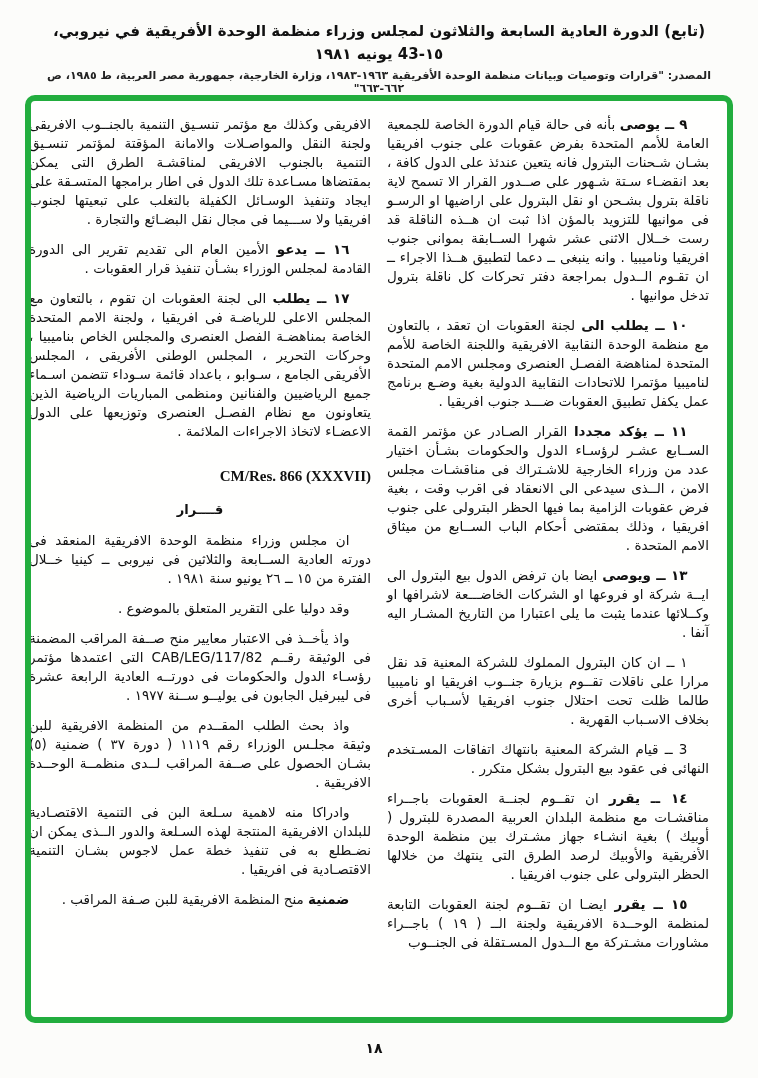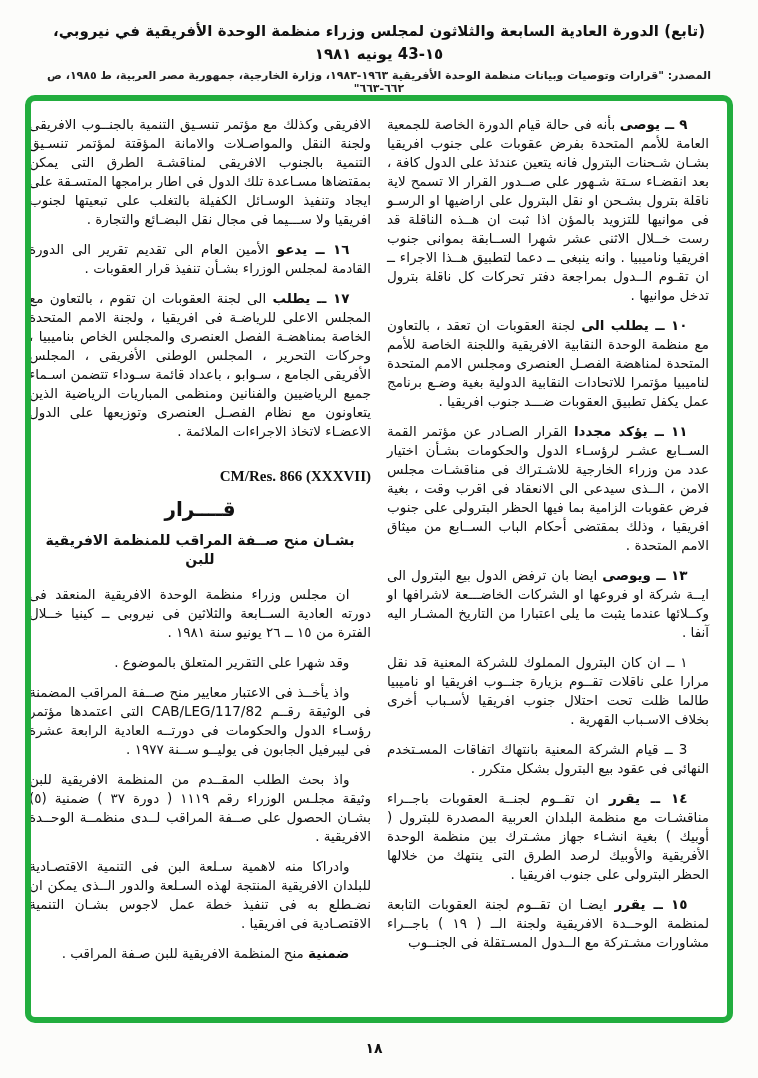--- a/index.html
+++ b/index.html
@@ -45,21 +45,21 @@
   p.para{margin:0 0 11px 0;text-indent:1.6em;}
   p.para.flush{text-indent:0;}
   p.para .lead{font-weight:bold;}
   .res-ref{
     direction:ltr;text-align:right;
     font-family:"Liberation Serif","DejaVu Serif",serif;
     font-size:15px;font-weight:bold;
     margin:26px 0 10px 0;text-indent:0;
   }
   .decision-heading{
-    text-align:center;font-weight:bold;font-size:20px;
+    text-align:center;font-weight:bold;font-size:13px;
     margin:14px 0 12px 0;letter-spacing:1px;
   }
   .decision-subject{
     text-align:center;font-weight:bold;font-size:14px;
     margin:0 0 16px 0;
   }
   .page-footer{
     position:absolute;left:4px;top:1038px;width:758px;
     text-align:center;
   }
@@ -90,24 +90,23 @@
       <p class="para"><span class="lead">١٥ ــ يقرر</span> <span>ايضـا ان تقــوم لجنة العقوبات التابعة لمنظمة الوحــدة الافريقية ولجنة الــ ( ١٩ ) باجــراء مشاورات مشـتركة مع الــدول المسـتقلة فى الجنــوب</span></p>
     </div>
 
     <div class="col col-left">
       <p class="para flush"><span>الافريقى وكذلك مع مؤتمر تنسـيق التنمية بالجنــوب الافريقى ولجنة النقل والمواصـلات والامانة المؤقتة لمؤتمر تنسـيق التنمية بالجنوب الافريقى لمناقشـة الطرق التى يمكن بمقتضاها مسـاعدة تلك الدول فى اطار برامجها المتسـقة على ايجاد وتنفيذ الوسـائل الكفيلة بالتغلب على تبعيتها لجنوب افريقيا ولا ســـيما فى مجال نقل البضـائع والتجارة .</span></p>
       <p class="para"><span class="lead">١٦ ــ يدعو</span> <span>الأمين العام الى تقديم تقرير الى الدورة القادمة لمجلس الوزراء بشـأن تنفيذ قرار العقوبات .</span></p>
       <p class="para"><span class="lead">١٧ ــ يطلب</span> <span>الى لجنة العقوبات ان تقوم ، بالتعاون مع المجلس الاعلى للرياضـة فى افريقيا ، ولجنة الامم المتحدة الخاصة بمناهضـة الفصل العنصرى والمجلس الخاص بناميبيا ، وحركات التحرير ، المجلس الوطنى الأفريقى ، المجلس الأفريقى الجامع ، سـوابو ، باعداد قائمة سـوداء تتضمن اسـماء جميع الرياضيين والفنانين ومنظمى المباريات الرياضية الذين يتعاونون مع نظام الفصـل العنصرى وتوزيعها على الدول الاعضـاء لاتخاذ الاجراءات الملائمة .</span></p>
 
       <p class="res-ref">CM/Res. 866 (XXXVII)</p>
       <div class="decision-heading">قــــرار</div>
-      <div class="decision-subject">بشـان منح صــفة المراقب للمنظمة الافريقية للبن</div>
 
       <p class="para"><span>ان مجلس وزراء منظمة الوحدة الافريقية المنعقد فى دورته العادية الســابعة والثلاثين فى نيروبى ــ كينيا خــلال الفترة من ١٥ ــ ٢٦ يونيو سنة ١٩٨١ .</span></p>
-      <p class="para"><span>وقد شهرا على التقرير المتعلق بالموضوع .</span></p>
+      <p class="para"><span>وقد دوليا على التقرير المتعلق بالموضوع .</span></p>
       <p class="para"><span>واذ يأخــذ فى الاعتبار معايير منح صــفة المراقب المضمنة فى الوثيقة رقــم CAB/LEG/117/82 التى اعتمدها مؤتمر رؤسـاء الدول والحكومات فى دورتــه العادية الرابعة عشرة فى ليبرفيل الجابون فى يوليــو ســنة ١٩٧٧ .</span></p>
       <p class="para"><span>واذ بحث الطلب المقــدم من المنظمة الافريقية للبن وثيقة مجلـس الوزراء رقم ١١١٩ ( دورة ٣٧ ) ضمنية (٥) بشـان الحصول على صــفة المراقب لــدى منظمــة الوحــدة الافريقية .</span></p>
       <p class="para"><span>وادراكا منه لاهمية سـلعة البن فى التنمية الاقتصـادية للبلدان الافريقية المنتجة لهذه السـلعة والدور الــذى يمكن ان نضـطلع به فى تنفيذ خطة عمل لاجوس بشـان التنمية الاقتصـادية فى افريقيا .</span></p>
       <p class="para"><span class="lead">ضمنية</span> <span>منح المنظمة الافريقية للبن صـفة المراقب .</span></p>
     </div>
 
   </div>
 </div>
 
 <div class="page-footer">

